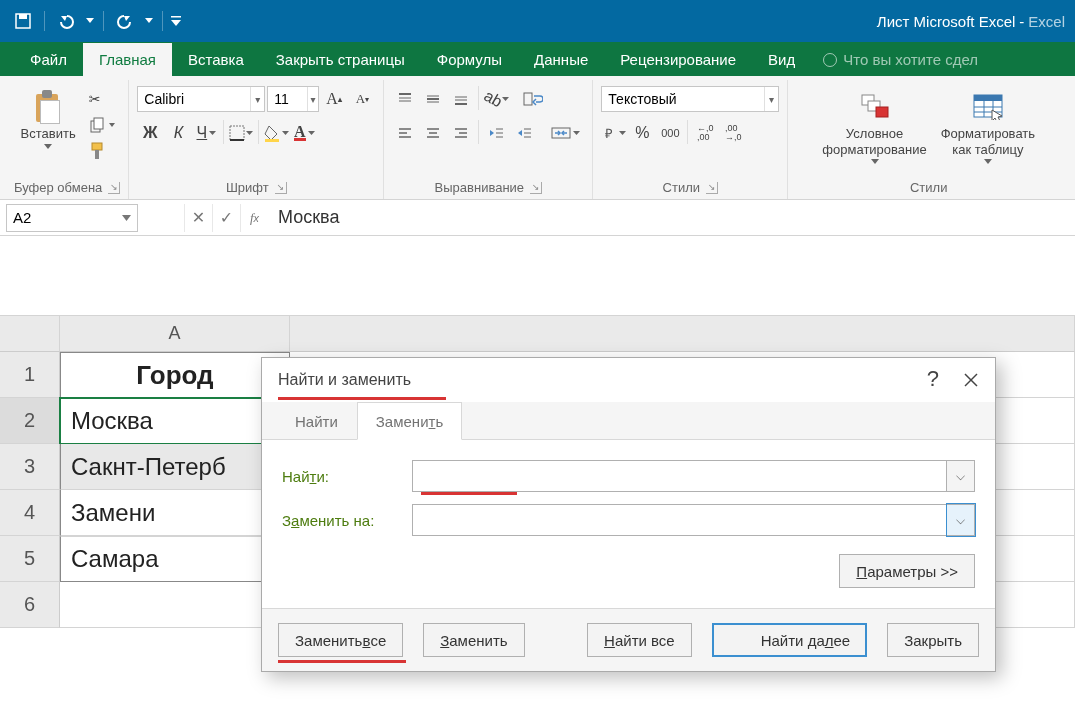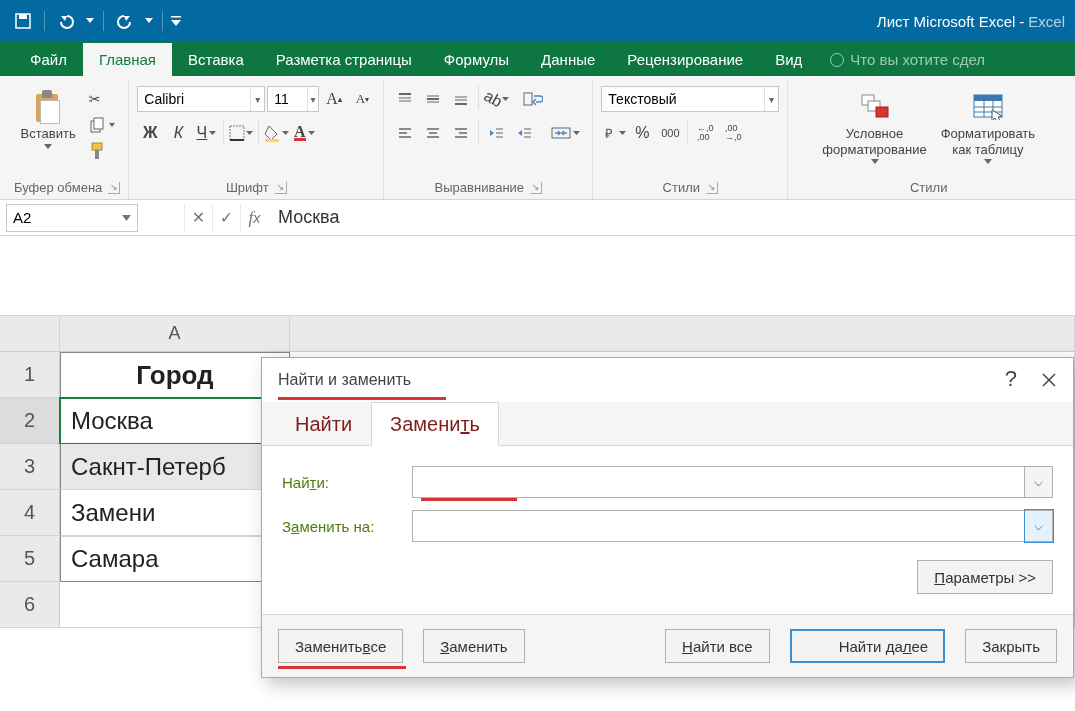--- a/index.html
+++ b/index.html
@@ -45,45 +45,45 @@
 .paste-ic{width:32px;height:36px;position:relative;}
 .paste-ic .board{position:absolute;left:4px;top:6px;width:22px;height:28px;background:#d9a45b;border-radius:2px;}
 .paste-ic .clip{position:absolute;left:10px;top:2px;width:10px;height:8px;background:#888;border-radius:2px;}
 .paste-ic .sheet{position:absolute;left:8px;top:12px;width:20px;height:24px;background:#fff;border:1px solid #bbb;}
 
 
 .formula-bar { height: 36px; border-bottom: 1px solid #d4d4d4; display: flex; align-items: center; background:#fff; }
 .namebox { width: 132px; height: 28px; margin: 0 6px; border: 1px solid #c6c6c6; display: flex; align-items: center; padding: 0 6px; justify-content: space-between; }
 .namebox input { border: none; outline: none; font-size: 15px; width: 80px; }
 .fb-btn { width: 28px; height: 28px; display: flex; align-items: center; justify-content: center; color: #777; border-left:1px solid #e8e8e8; font-size: 16px; }
-.fx { font-style: italic; font-family: serif; font-size: 17px;}
+.fx { font-style: italic; font-family: serif; font-size: 13px;}
 .formula-input { flex: 1; height: 28px; border: none; outline: none; padding: 0 10px; font-size: 18px; color:#333;}
 .formula-expand{height:80px;border-bottom:1px solid #d4d4d4;background:#fff;}
 
 
 .grid-area { position: relative; background:#fff; }
 .col-headers { display:flex; height:36px; }
 .corner{ width:60px; border-right:1px solid #d4d4d4; border-bottom:1px solid #ccc; background:#eaeaea;}
 .col-h{ border-right:1px solid #d4d4d4; border-bottom:1px solid #ccc; background:#eaeaea; display:flex;align-items:center;justify-content:center; font-size:18px; color:#555;}
 .row{ display:flex; height:46px;}
 .row-h{ width:60px; border-right:1px solid #ccc; border-bottom:1px solid #d4d4d4; background:#eaeaea; display:flex;align-items:center;justify-content:center; font-size:20px; color:#555;}
 .cell{ border-right:1px solid #d4d4d4; border-bottom:1px solid #d4d4d4; display:flex;align-items:center; padding:0 10px; font-size:24px; color:#222;}
 .cell.header{ font-weight:bold; justify-content:center; font-size:26px;text-align:right;}
 .cell.sel{ outline:2px solid #1a7f43; outline-offset:-1px; }
 .row-h.sel, .col-h.sel-col{ background:#dcdcdc; }
 .colA{ width:230px; }
 
 
-.overlay { position:absolute; left:261px; top:357px; width:813px; border:1px solid #aaa; background:#fff; box-shadow:6px 6px 18px rgba(0,0,0,.25); z-index:10;}
+.overlay { position:absolute; left:261px; top:357px; width:735px; border:1px solid #aaa; background:#fff; box-shadow:6px 6px 18px rgba(0,0,0,.25); z-index:10;}
 .dlg-title{ height:44px; display:flex; align-items:center; padding:0 16px; font-size:16px; color:#444; position:relative;}
 .dlg-title-underline{ position:absolute; left:16px; bottom:2px; width:168px; height:3px; background:#d83434;}
 .dlg-close{ position:absolute; right:12px; top:10px; width:24px;height:24px; display:flex;align-items:center;justify-content:center; font-size:18px; color:#444; cursor:pointer;}
 .dlg-help{ position:absolute; right:56px; top:8px; font-size:22px; color:#444; cursor:pointer;}
 .dlg-tabs{ display:flex; border-bottom:1px solid #d8d8d8; padding:0 14px; gap:0; background:#f5f5f5;}
-.dlg-tab{ padding:10px 18px 8px; font-size:20px; color:#7f1d1d; border:1px solid transparent; cursor:pointer;}
+.dlg-tab{ padding:10px 18px 8px; font-size:15px; color:#737373; border:1px solid transparent; cursor:pointer;}
 .dlg-tab.active{ background:#fff; border:1px solid #d8d8d8; border-bottom:1px solid #fff; margin-bottom:-1px;}
 .dlg-tab u{text-decoration:underline;}
 .dlg-body{ padding:20px 20px 10px; }
 .frow{ display:flex; align-items:center; margin-bottom:12px; position:relative;}
 .frow label{ width:130px; font-size:15px; color:#4d7c0f;}
 .dlg-input-wrap{ flex:1; display:flex; }
 .dlg-input{ flex:1; height:32px; border:1px solid #b0b0b0; padding:0 8px; font-size:15px; outline:none;}
 .dlg-input-dd{ width:28px; height:32px; border:1px solid #b0b0b0; border-left:none; display:flex;align-items:center;justify-content:center; background:#f4f4f4; font-size:12px; color:#555; cursor:pointer;}
 .dlg-input-dd.blue{ outline:1px solid #3b8fd0; background:#e6f2fb;}
 .find-underline{ position:absolute; left:139px; top:32px; width:96px; height:3px; background:#d83434;}
@@ -143,21 +143,21 @@
   </div>
   <div class="title-text">
     <span>Лист Microsoft Excel</span><span style="margin:0 4px;">-</span><span>Excel</span>
   </div>
 </div>
 
 <div class="ribbon-tabs">
   <div class="rtab">Файл</div>
   <div class="rtab active">Главная</div>
   <div class="rtab">Вставка</div>
-  <div class="rtab">Разметка страницы</div>
+  <div class="rtab">Закрыть страницы</div>
   <div class="rtab">Формулы</div>
   <div class="rtab">Данные</div>
   <div class="rtab">Рецензирование</div>
   <div class="rtab">Вид</div>
   <div class="tell-me">
     <span class="bulb"></span>
     <span>Что вы хотите сдел</span>
   </div>
 </div>
 

